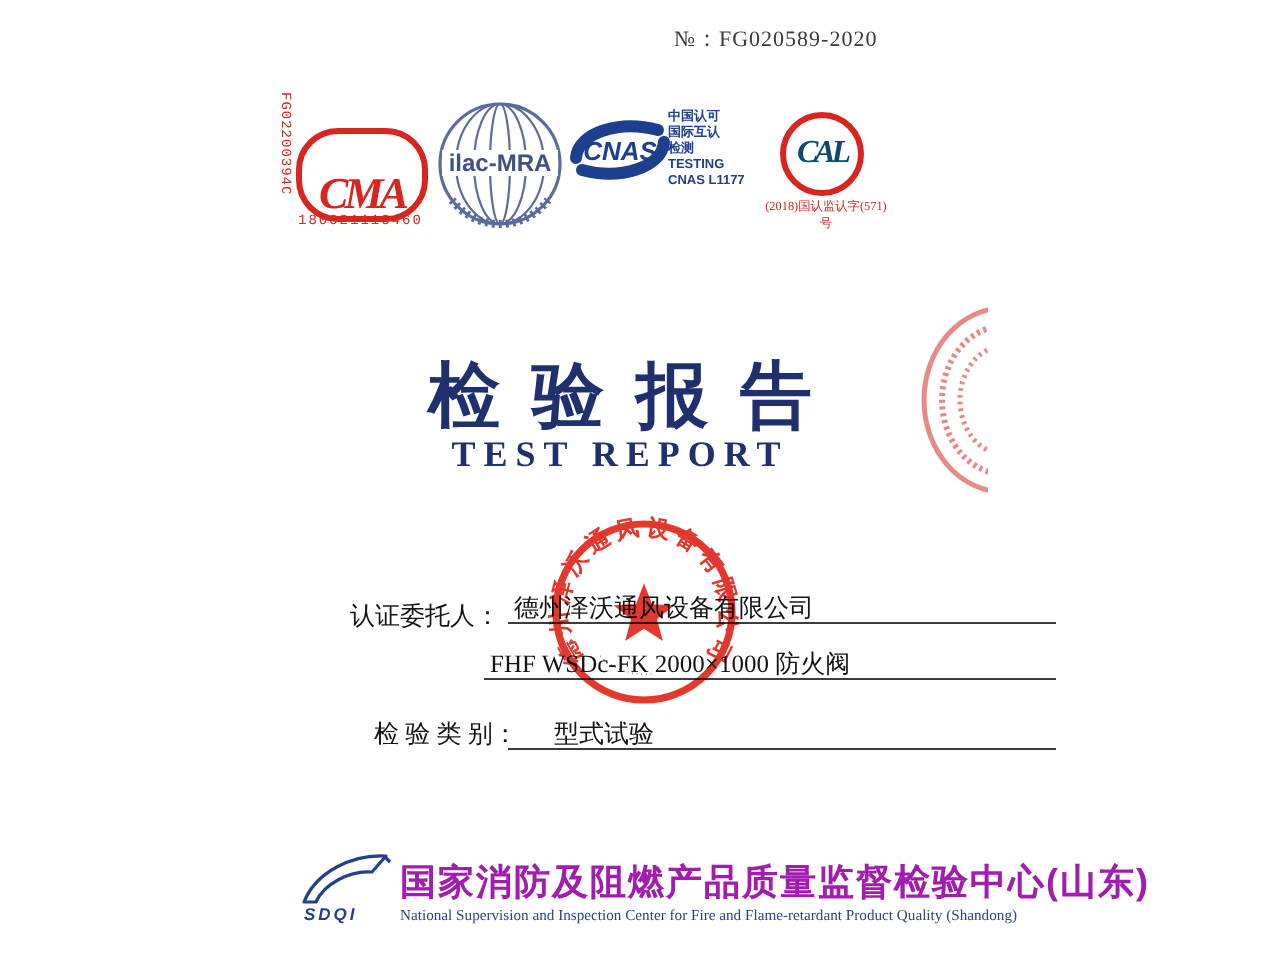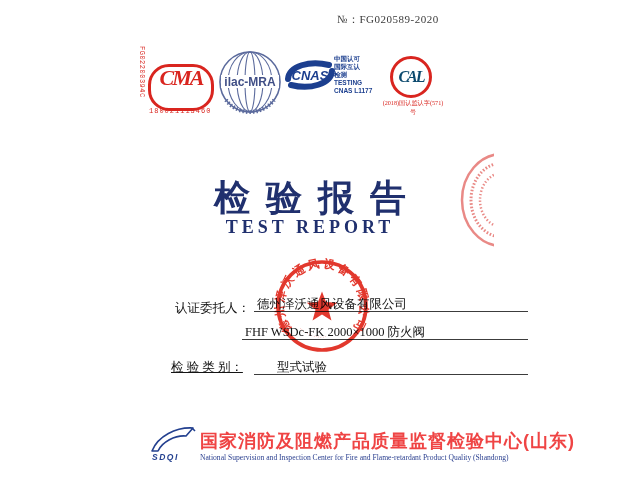--- a/index.html
+++ b/index.html
@@ -10,21 +10,21 @@
   
   .report-no{left:337px;top:12px;font-size:11px;color:#3a3a3a;letter-spacing:.5px;}
 
   
   .side-code{left:146px;top:46px;width:70px;font-size:7px;color:#d9251f;
              font-family:"Liberation Mono","DejaVu Sans Mono",monospace;
              transform:rotate(90deg);transform-origin:0 0;letter-spacing:.5px;}
 
   
   .cma-box{left:148px;top:64px;width:60px;height:41px;border:3px solid #d9251f;
-           border-radius:21px;display:flex;align-items:flex-start;justify-content:center;}
+           border-radius:21px;display:flex;align-items:flex-end;justify-content:center;}
   .cma-letters{font-size:22px;font-weight:bold;font-style:italic;color:#d9251f;
                letter-spacing:-2px;line-height:1;}
   .cma-number{left:149px;top:107px;width:60px;text-align:center;font-size:7px;
               color:#d9251f;letter-spacing:1px;font-family:Liberation Mono, monospace;}
 
   
   .ilac{left:218px;top:50px;}
   
   .cnas{left:284px;top:58px;}
   .cnas-lines{left:334px;top:55px;font-size:6.5px;line-height:8px;color:#1c3f8f;
@@ -42,21 +42,21 @@
             color:#20306e;letter-spacing:16px;text-indent:16px;
             font-family:"Liberation Sans","DejaVu Sans",sans-serif;}
   .title-en{left:0;top:217px;width:620px;text-align:center;font-size:18px;font-weight:bold;
             color:#20306e;letter-spacing:4px;}
 
   
   .f-label,.f-value{font-size:12.5px;color:#141414;white-space:nowrap;}
   .f-line{height:1px;background:#3c3c3c;}
 
   
-  .footer-zh{left:200px;top:429px;font-size:18px;font-weight:bold;color:#ef4444;
+  .footer-zh{left:200px;top:429px;font-size:18px;font-weight:bold;color:#a21caf;
              letter-spacing:1px;font-family:"Liberation Sans","DejaVu Sans",sans-serif;
              white-space:nowrap;}
   .footer-en{left:200px;top:453px;font-size:7.6px;color:#2a3f8f;white-space:nowrap;}
   .sdqi{left:148px;top:424px;}
 
   
   .seal{left:274px;top:258px;mix-blend-mode:multiply;opacity:.92;}
   .edge-seal{left:452px;top:150px;opacity:.65;mix-blend-mode:multiply;}
 </style>
 </head>
@@ -104,21 +104,21 @@
   <div class="abs title-zh">检验报告</div>
   <div class="abs title-en">TEST  REPORT</div>
 
   <div class="abs f-label" style="left:175px;top:300px;">认证委托人：</div>
   <div class="abs f-line" style="left:254px;top:311px;width:274px;"></div>
   <div class="abs f-value" style="left:257px;top:296px;">德州泽沃通风设备有限公司</div>
 
   <div class="abs f-line" style="left:242px;top:339px;width:286px;"></div>
   <div class="abs f-value" style="left:245px;top:324px;">FHF WSDc-FK 2000×1000 防火阀</div>
 
-  <div class="abs f-label" style="left:171px;top:359px;text-decoration:underline;">检 验 类 别：</div>
+  <div class="abs f-label" style="left:187px;top:359px;">检 验 类 别：</div>
   <div class="abs f-line" style="left:254px;top:374px;width:274px;"></div>
   <div class="abs f-value" style="left:257px;top:359px;margin-left:20px;">型式试验</div>
 
   <svg class="abs seal" width="96" height="96" viewBox="0 0 120 120">
     <circle cx="60" cy="60" r="55" fill="none" stroke="#e0271b" stroke-width="4.5"></circle>
     <defs>
       <path id="sealArc" d="M 23.2,90.9 A 48,48 0 1 1 96.8,90.9" fill="none"></path>
       <path id="sealBot" d="M 26,82 A 40,40 0 0 0 94,82" fill="none"></path>
     </defs>
     <text font-size="14.5" font-weight="bold" fill="#e0271b" font-family="Liberation Sans, DejaVu Sans, sans-serif">

